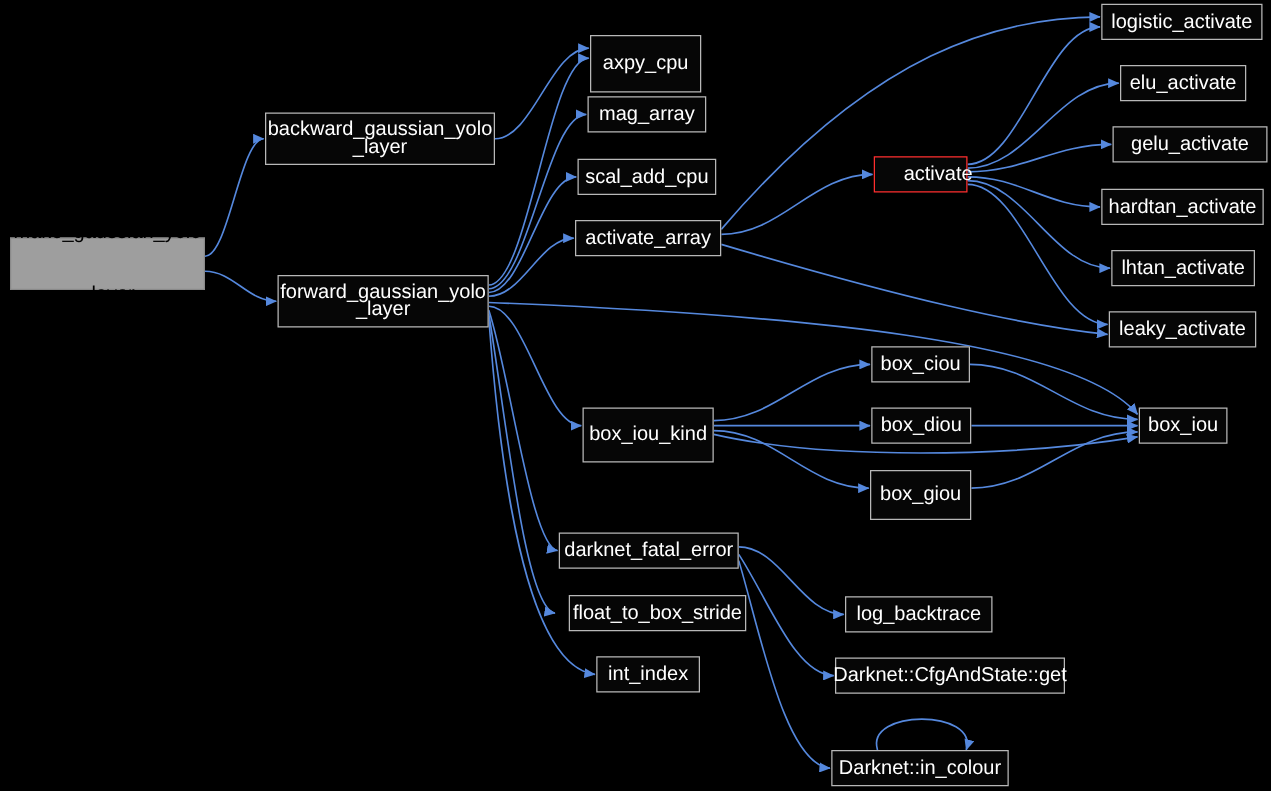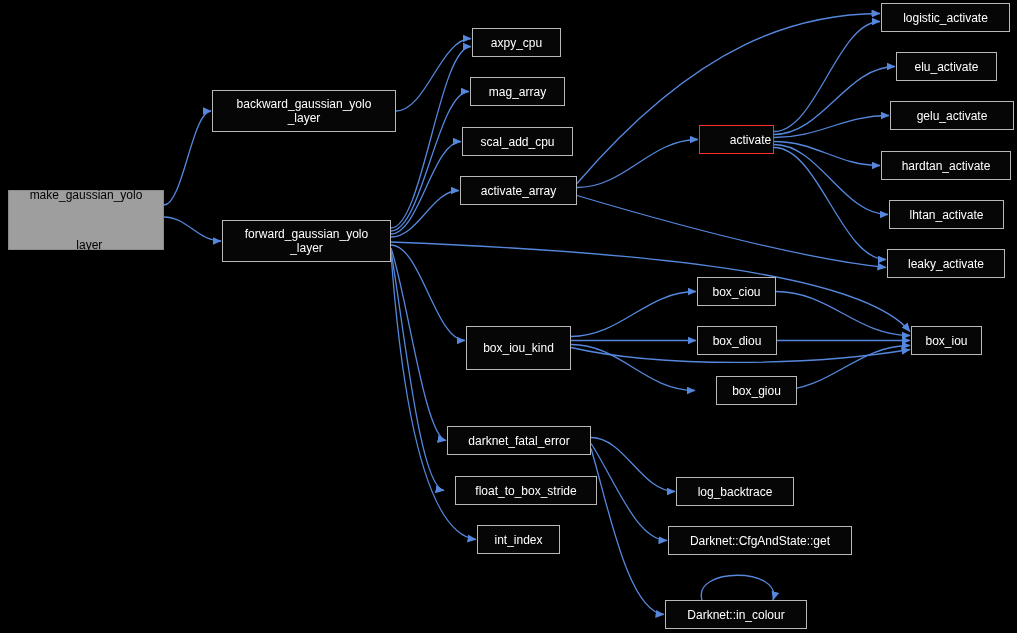--- a/index.html
+++ b/index.html
@@ -24,21 +24,21 @@
     fill: none;
     stroke: var(--edge, #5588dd);
     stroke-width: 1.3;
   }
   .node {
     position: absolute;
     box-sizing: border-box;
     background: #060606;
     border: 1px solid #b8b8b8;
     color: #ffffff;
-    font-size: 12px;
+    font-size: 16px;
     line-height: 14px;
     display: flex;
     flex-direction: column;
     align-items: center;
     justify-content: center;
     text-align: center;
     cursor: pointer;
     white-space: nowrap;
   }
   .node.focus {
@@ -88,33 +88,33 @@
       <path d="M 571 347.5 C 660 368, 810 366, 910 349.5" class="edge" marker-end="url(#arrow)"></path>
       <path d="M 776 291.5 C 829.6 291.5, 856.4 335.5, 910 335.5" class="edge" marker-end="url(#arrow)"></path>
       <path d="M 777 340.5 C 830.2 340.5, 856.8 340.5, 910 340.5" class="edge" marker-end="url(#arrow)"></path>
       <path d="M 777 390.5 C 830.2 390.5, 856.8 345.5, 910 345.5" class="edge" marker-end="url(#arrow)"></path>
       <path d="M 591 437.5 C 624.6 437.5, 641.4 491.5, 675 491.5" class="edge" marker-end="url(#arrow)"></path>
       <path d="M 591 443.5 C 615 480, 636 540, 667 540.5" class="edge" marker-end="url(#arrow)"></path>
       <path d="M 591 448.5 C 608 505, 628 612, 664 614.5" class="edge" marker-end="url(#arrow)"></path>
       <path d="M 702 600 C 692 567, 783 567, 773 600" class="edge" marker-end="url(#arrow)"></path>
     </svg>
 
-<div class="node focus" style="left: 8px; top: 190px; width: 156px; height: 60px; gap: 36px;">
+<div class="node focus" style="left: 8px; top: 190px; width: 156px; height: 42px; gap: 36px;">
       <div>make_gaussian_yolo</div>
       <div>_layer</div>
     </div>
     <div class="node" style="left: 212px; top: 90px; width: 184px; height: 42px;">
       <div>backward_gaussian_yolo</div>
       <div>_layer</div>
     </div>
     <div class="node" style="left: 222px; top: 220px; width: 169px; height: 42px;">
       <div>forward_gaussian_yolo</div>
       <div>_layer</div>
     </div>
-    <div class="node" style="left: 472px; top: 28px; width: 89px; height: 29px;">
+    <div class="node" style="left: 472px; top: 28px; width: 89px; height: 46px;">
       <div>axpy_cpu</div>
     </div>
     <div class="node" style="left: 470px; top: 77px; width: 95px; height: 29px;">
       <div>mag_array</div>
     </div>
     <div class="node" style="left: 462px; top: 127px; width: 111px; height: 29px;">
       <div>scal_add_cpu</div>
     </div>
     <div class="node" style="left: 460px; top: 176px; width: 117px; height: 29px;">
       <div>activate_array</div>
@@ -139,21 +139,21 @@
     </div>
     <div class="node" style="left: 887px; top: 249px; width: 118px; height: 29px;">
       <div>leaky_activate</div>
     </div>
     <div class="node" style="left: 697px; top: 277px; width: 79px; height: 29px;">
       <div>box_ciou</div>
     </div>
     <div class="node" style="left: 697px; top: 326px; width: 80px; height: 29px;">
       <div>box_diou</div>
     </div>
-    <div class="node" style="left: 716px; top: 376px; width: 81px; height: 29px; text-align: right;">
+    <div class="node" style="left: 696px; top: 376px; width: 81px; height: 40px; text-align: right;">
       <div>box_giou</div>
     </div>
     <div class="node" style="left: 466px; top: 326px; width: 105px; height: 44px;">
       <div>box_iou_kind</div>
     </div>
     <div class="node" style="left: 911px; top: 326px; width: 71px; height: 29px;">
       <div>box_iou</div>
     </div>
     <div class="node" style="left: 447px; top: 426px; width: 144px; height: 29px;">
       <div>darknet_fatal_error</div>

